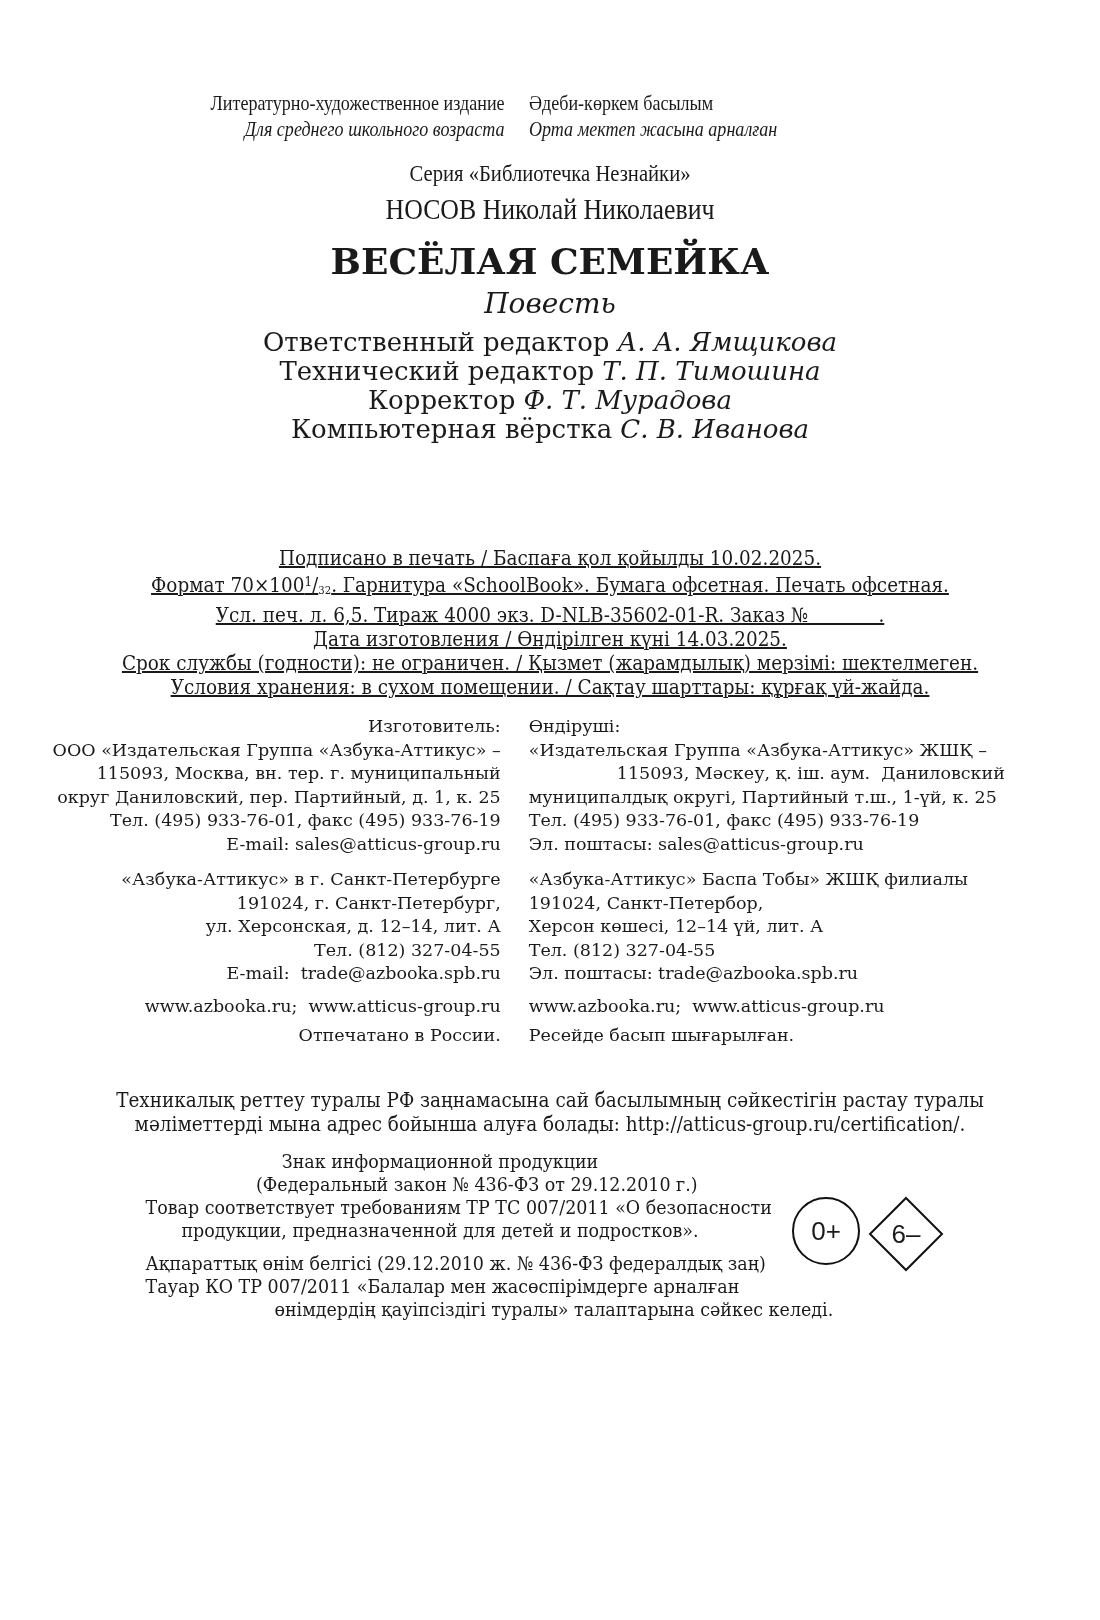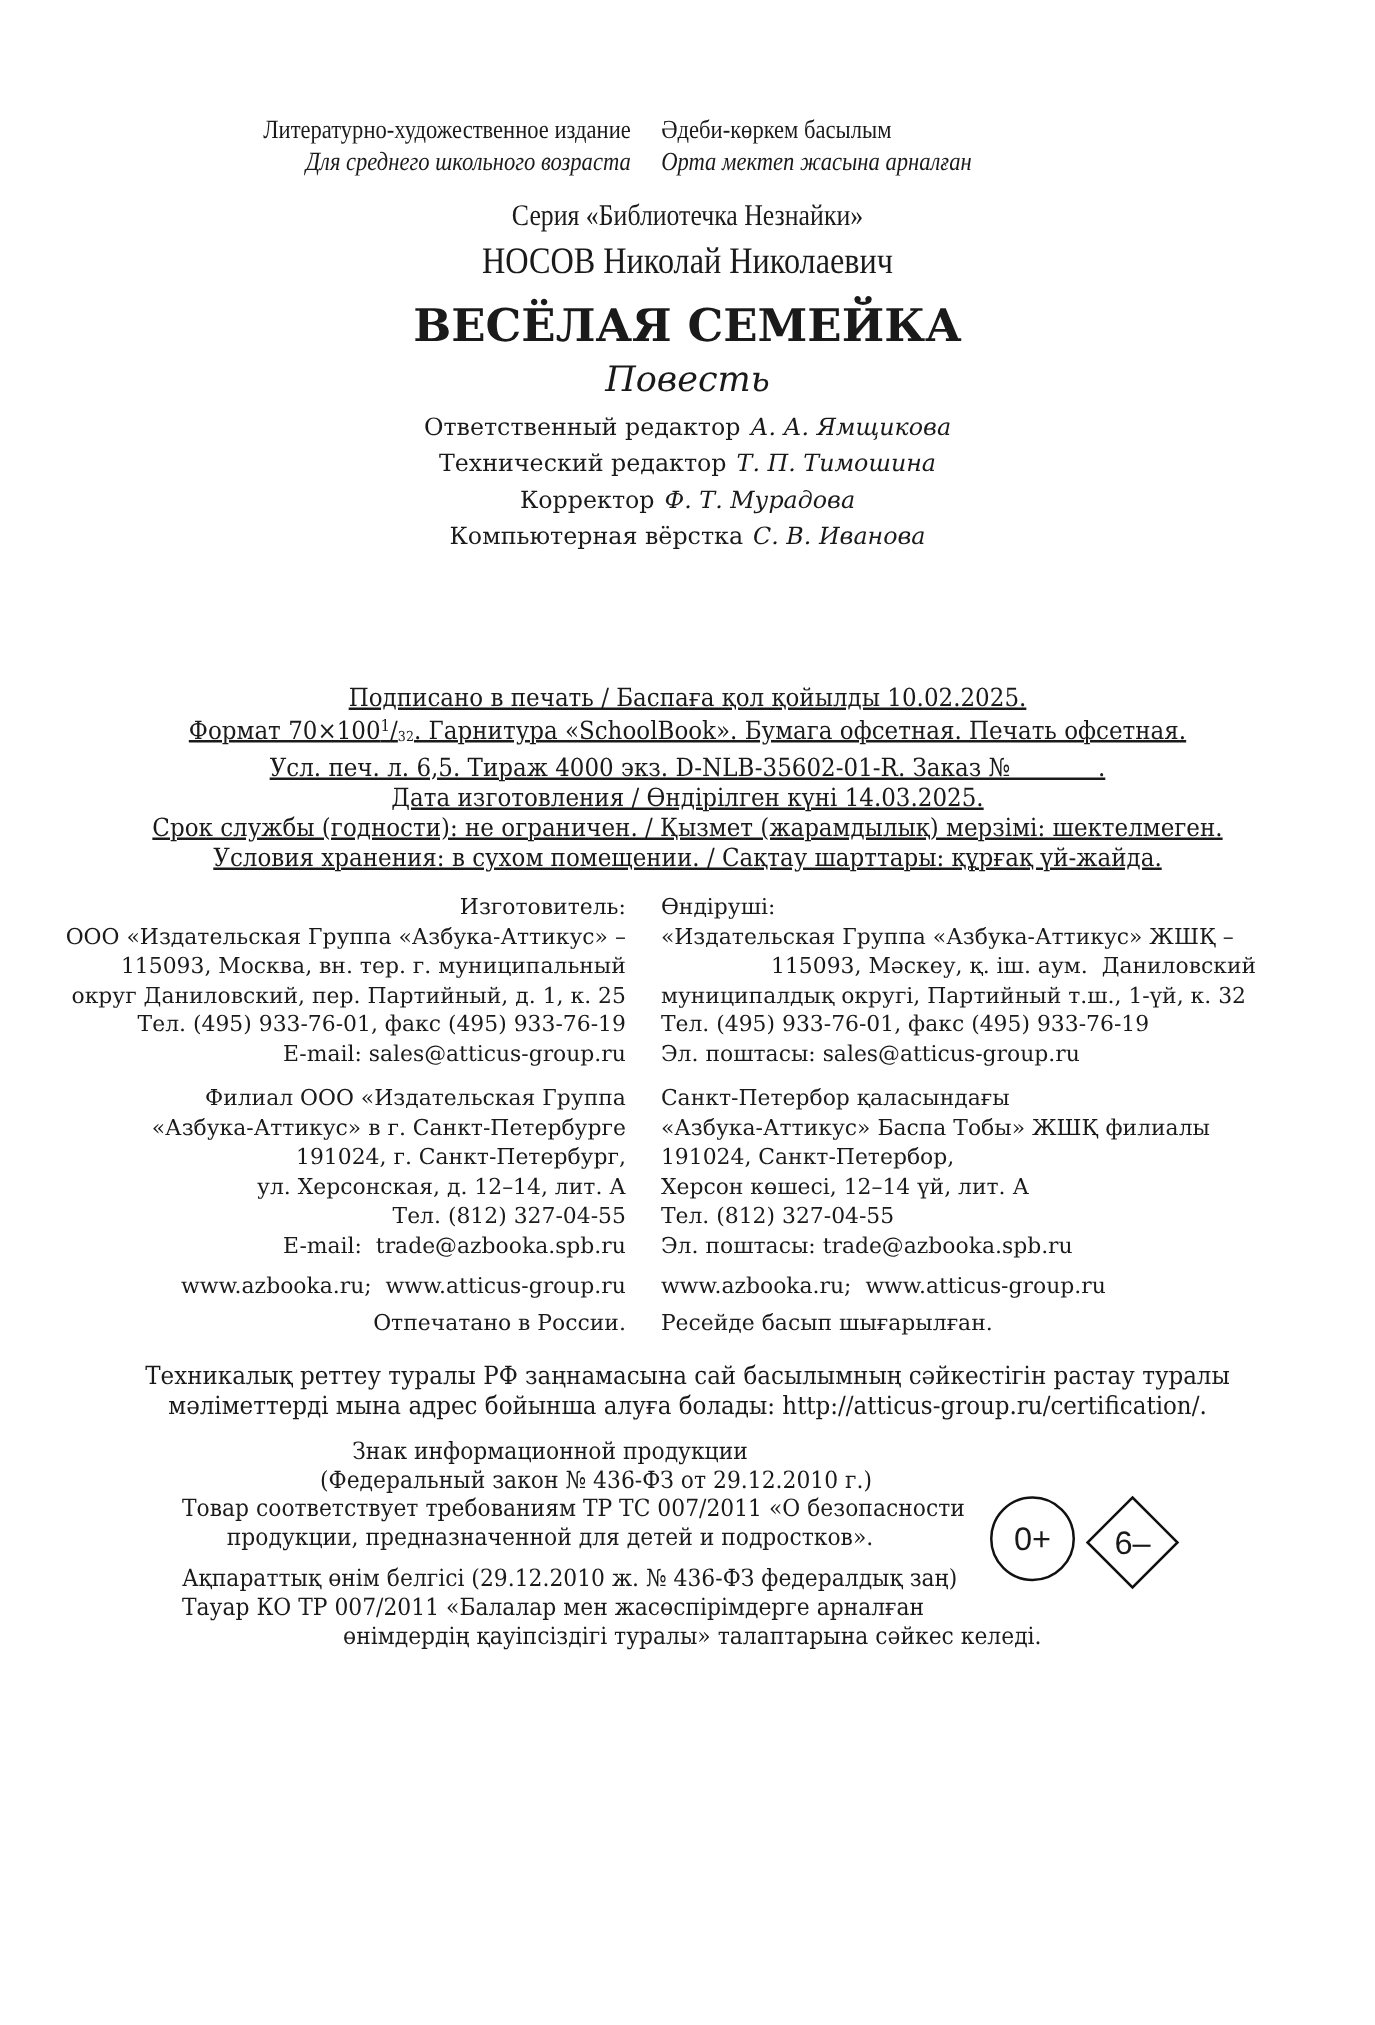--- a/index.html
+++ b/index.html
@@ -12,21 +12,21 @@
   .center { position: absolute; left: 0; width: 1100px; text-align: center; white-space: nowrap; }
   .cond { font-size: 21px; line-height: 26px; transform: scaleX(0.86); transform-origin: center; }
   .cond-l { transform-origin: right; }
   .cond-r { transform-origin: left; }
   .ital { font-style: italic; }
   .series { top: 158px; font-size: 24px; line-height: 30px; }
   .author { top: 190px; font-size: 30px; line-height: 38px; }
   .title { top: 238px; font-size: 36px; line-height: 46px; font-weight: bold; font-family: "DejaVu Serif", serif; }
   .genre { top: 286px; font-size: 28px; line-height: 36px; font-style: italic; font-family: "DejaVu Serif", serif; }
   .credits { top: 328px; }
-  .credits .row { font-size: 19px; line-height: 29px; font-family: "DejaVu Serif", serif; }
+  .credits .row { font-size: 26px; line-height: 29px; font-family: "DejaVu Serif", serif; }
   .credits .nm { font-style: italic; margin-left: 8px; }
   .imprint { top: 546px; text-decoration: underline; }
   .imprint .row { font-size: 20px; line-height: 24px; font-family: "DejaVu Serif", serif; transform: scaleX(0.92); }
   .addr { font-size: 17.5px; line-height: 23.5px; font-family: "DejaVu Serif", serif; }
   .gap { height: 12px; }
   .cert { top: 1088px; }
   .cert .row { font-size: 20px; line-height: 24px; font-family: "DejaVu Serif", serif; transform: scaleX(0.92); }
   .info { position: absolute; left: 120px; width: 640px; text-align: center; white-space: nowrap; }
   .info .row { font-size: 19px; line-height: 23px; font-family: "DejaVu Serif", serif; transform: scaleX(0.92); }
   .badge-circle { position: absolute; left: 792px; top: 1197px; width: 68px; height: 68px; border: 2px solid #111; border-radius: 50%; box-sizing: border-box; display: flex; align-items: center; justify-content: center; font-family: "Liberation Sans", sans-serif; font-size: 26px; }
@@ -81,35 +81,31 @@
     <div class="row">
         <div class="l">ООО «Издательская Группа «Азбука-Аттикус» –</div>
         <div class="r">«Издательская Группа «Азбука-Аттикус» ЖШҚ –</div>
       </div>
     <div class="row">
         <div class="l">115093, Москва, вн. тер. г. муниципальный</div>
         <div class="r" style="white-space:pre;text-align:center;">115093, Мәскеу, қ. іш. аум.  Даниловский</div>
       </div>
     <div class="row">
         <div class="l">округ Даниловский, пер. Партийный, д. 1, к. 25</div>
-        <div class="r">муниципалдық округі, Партийный т.ш., 1-үй, к. 32</div>
+        <div class="r">муниципалдық округі, Партийный т.ш., 1-үй, к. 25</div>
       </div>
     <div class="row">
         <div class="l">Тел. (495) 933-76-01, факс (495) 933-76-19</div>
         <div class="r">Тел. (495) 933-76-01, факс (495) 933-76-19</div>
       </div>
     <div class="row">
         <div class="l">E-mail: sales@atticus-group.ru</div>
         <div class="r">Эл. поштасы: sales@atticus-group.ru</div>
       </div>
     <div class="gap"></div>
-    <div class="row">
-        <div class="l">Филиал ООО «Издательская Группа</div>
-        <div class="r">Санкт-Петербор қаласындағы</div>
-      </div>
     <div class="row">
         <div class="l">«Азбука-Аттикус» в г. Санкт-Петербурге</div>
         <div class="r">«Азбука-Аттикус» Баспа Тобы» ЖШҚ филиалы</div>
       </div>
     <div class="row">
         <div class="l">191024, г. Санкт-Петербург,</div>
         <div class="r">191024, Санкт-Петербор,</div>
       </div>
     <div class="row">
         <div class="l">ул. Херсонская, д. 12–14, лит. А</div>

